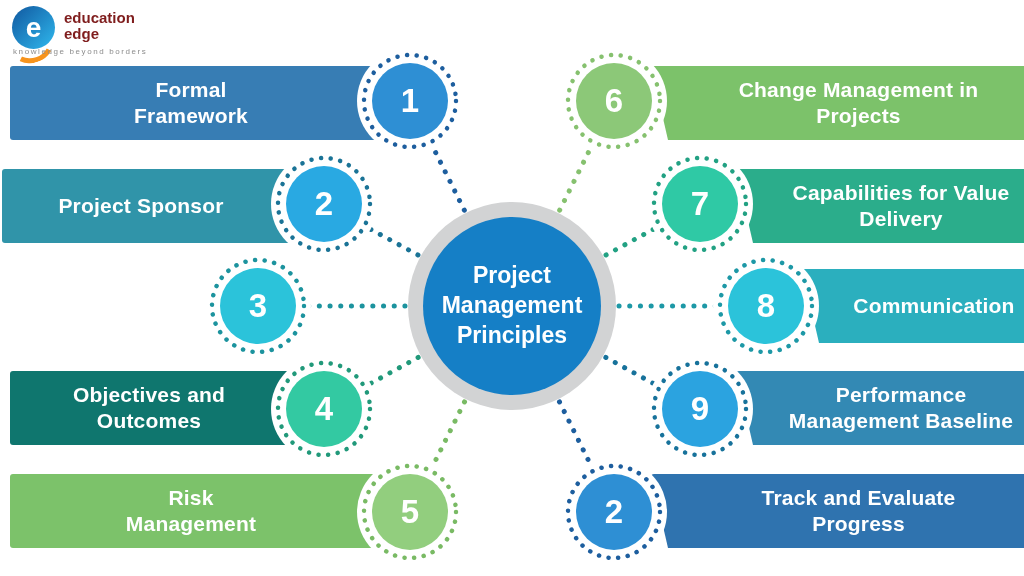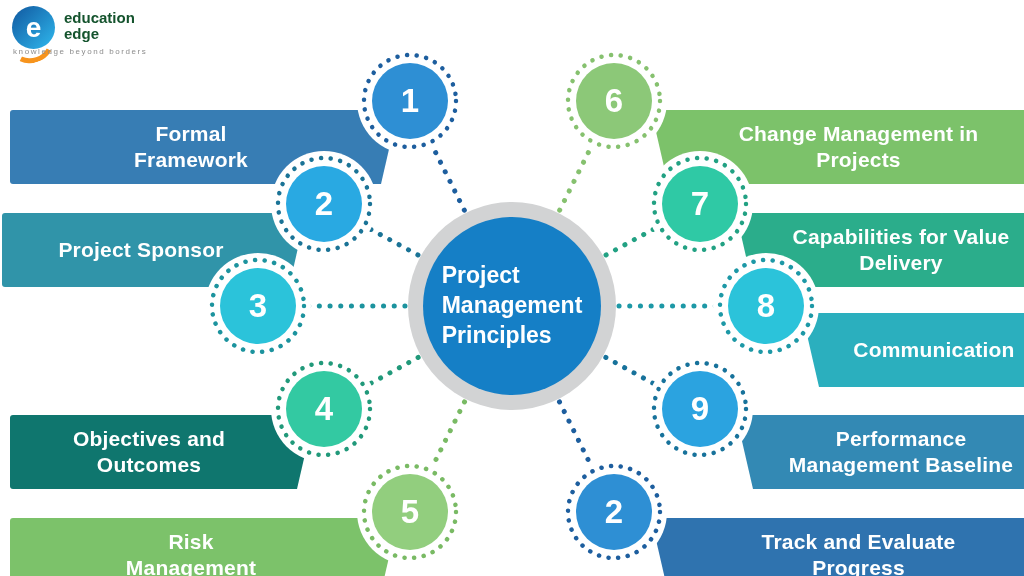--- a/index.html
+++ b/index.html
@@ -11,21 +11,21 @@
   }
   .stage{position:absolute;inset:0;width:1024px;height:576px;}
   
   svg.connectors{position:absolute;left:0;top:0;z-index:0;}
   svg.connectors line{stroke-width:5;stroke-linecap:round;stroke-dasharray:0.1 10.6;}
   
   .bar{
     position:absolute;height:74px;z-index:1;
     display:flex;align-items:center;justify-content:center;
     color:#fff;font-weight:bold;font-size:21px;line-height:1.22;
-    text-align:center;letter-spacing:.2px;border-radius:3px;margin-top:44px;
+    text-align:center;letter-spacing:.2px;border-radius:3px;
   }
   .bar.left{clip-path:polygon(0 0,100% 0,calc(100% - 17px) 100%,0 100%);padding-right:26px;}
   .bar.right{clip-path:polygon(0 0,100% 0,100% 100%,17px 100%);padding-left:26px;}
   .bar-label{white-space:pre-line;width:100%;}
   
   .badge{
     position:absolute;width:106px;height:106px;z-index:2;
     background:#ffffff;border-radius:50%;
   }
   .badge svg{position:absolute;left:0;top:0;}
@@ -37,21 +37,21 @@
   }
   
   .hub{
     position:absolute;left:408px;top:202px;width:208px;height:208px;border-radius:50%;
     z-index:2;display:flex;align-items:center;justify-content:center;
   }
   .hub-inner{
     width:178px;height:178px;border-radius:50%;
     display:flex;align-items:center;justify-content:center;
     color:#fff;font-weight:bold;font-size:23px;line-height:1.3;
-    white-space:pre-line;
+    text-align:center;white-space:pre-line;
   }
   
   .logo{position:absolute;left:12px;top:5px;width:190px;height:52px;z-index:3;}
   .logo-mark{
     position:absolute;left:0;top:1px;width:43px;height:43px;border-radius:50%;
     background:linear-gradient(135deg,#1566AB 15%,#2BAAE2 85%);
     display:flex;align-items:center;justify-content:center;
     color:#fff;font-weight:bold;font-size:28px;
   }
   .logo-swoosh{
@@ -203,20 +203,20 @@
 
   <div class="hub" style="background-color: rgb(210, 211, 212);">
     <div class="hub-inner" style="background-color: rgb(21, 127, 198);">Project
 Management
 Principles</div>
   </div>
 
   <div class="logo">
     <div class="logo-mark">e</div>
     <div class="logo-swoosh"></div>
-    <div class="logo-name" style="color: #14532d;">
+    <div class="logo-name" style="color: #7f1d1d;">
       <span class="l1">education</span>
       <span class="l2">edge</span>
     </div>
     <div class="logo-tagline">knowledge beyond borders</div>
   </div>
 
 </div>
 
 </body></html>

